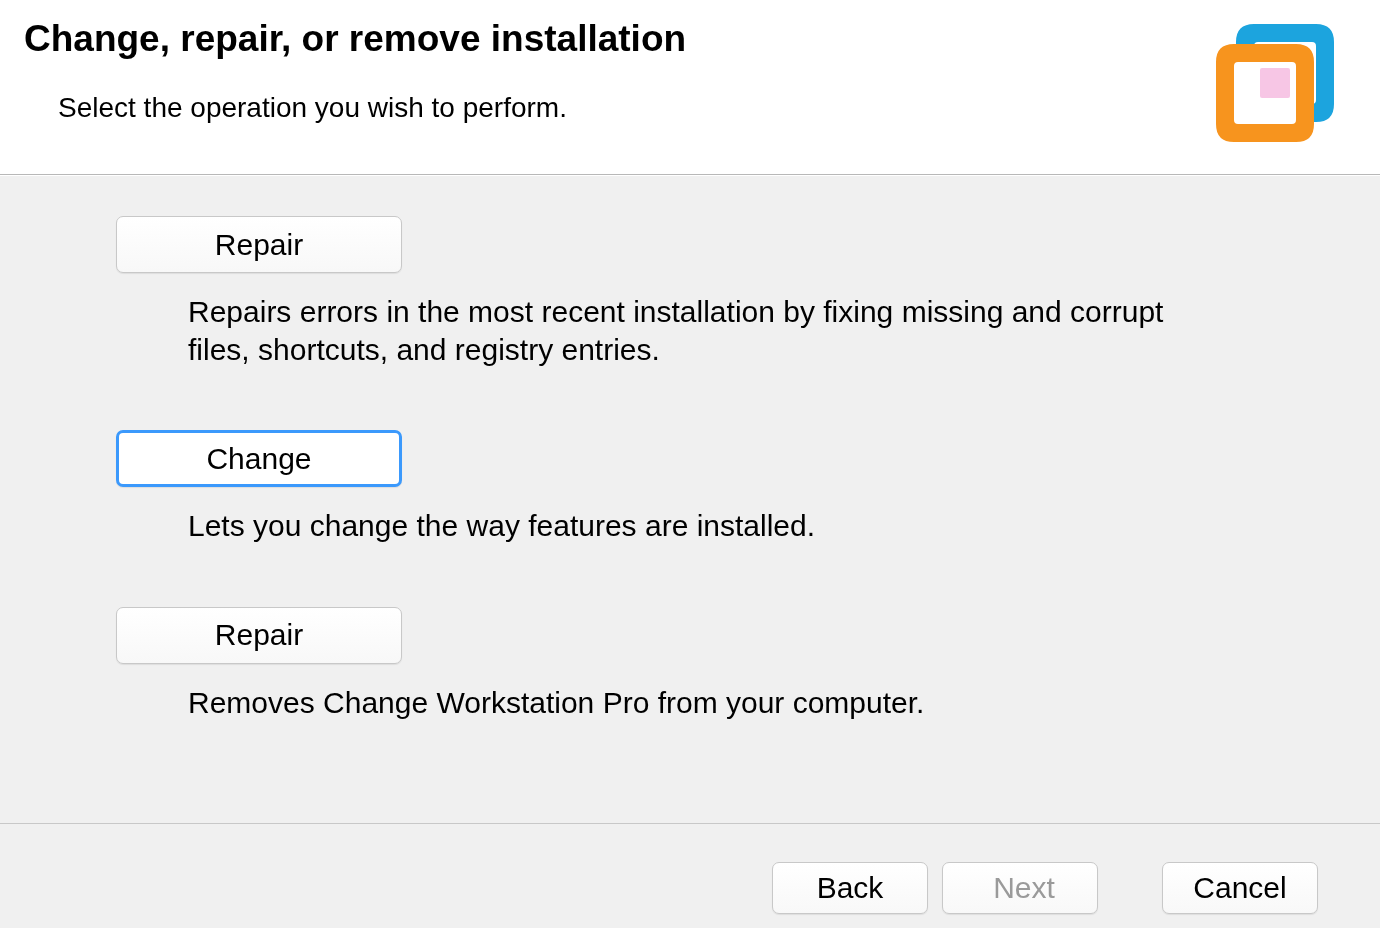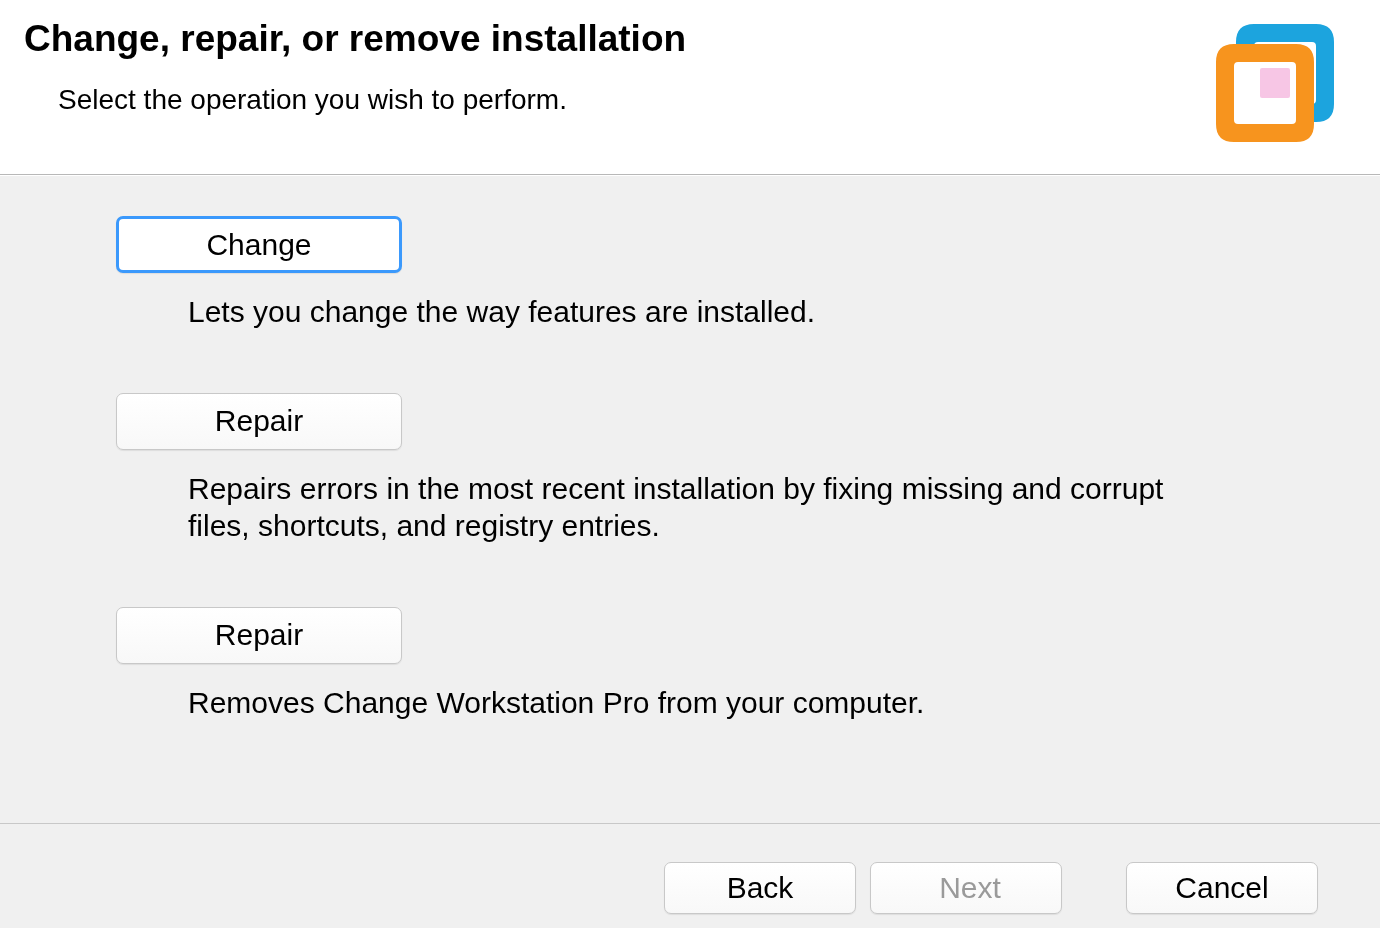--- a/index.html
+++ b/index.html
@@ -23,21 +23,21 @@
       align-items: flex-start;
       border-bottom: 1px solid #b8b8b8;
     }
     .header-text {
       flex: 1;
     }
     .header-title {
       font-size: 37px;
       font-weight: 700;
       color: #000000;
-      margin-bottom: 24px;
+      margin-bottom: 32px;
     }
     .header-subtitle {
       font-size: 28px;
       font-weight: 400;
       color: #000000;
       margin-left: 34px;
     }
     .header-logo {
       margin-right: 20px;
       margin-top: 4px;
@@ -81,21 +81,21 @@
     }
     .footer {
       background: #f0f0f0;
       padding: 38px 62px 38px 24px;
       display: flex;
       justify-content: flex-end;
       gap: 14px;
       border-top: 1px solid #c8c8c8;
     }
     .nav-button {
-      width: 192px;
+      width: 156px;
       height: 52px;
       background: linear-gradient(to bottom, #ffffff, #f8f8f8);
       border: 1px solid #c8c8c8;
       border-radius: 7px;
       font-size: 30px;
       font-weight: 400;
       color: #000000;
       cursor: pointer;
       display: flex;
       align-items: center;
@@ -126,27 +126,27 @@
         <path d="M 18 20 L 80 20 Q 98 20 98 38 L 98 100 Q 98 118 80 118 L 18 118 Q 0 118 0 100 L 0 38 Q 0 20 18 20 Z M 22 38 Q 18 38 18 42 L 18 96 Q 18 100 22 100 L 76 100 Q 80 100 80 96 L 80 42 Q 80 38 76 38 L 22 38 Z" fill="#f7941e"></path>
         <rect x="40" y="40" width="38" height="38" rx="4" fill="#ffffff"></rect>
         <rect x="44" y="44" width="30" height="30" rx="2" fill="#e85cb4" opacity="0.35"></rect>
       </g>
     </svg>
   </div>
 </div>
 
 <div class="content">
   <div class="option-block">
-    <button class="option-button selected">Change</button>
-    <div class="option-description">Lets you change the way features are installed.</div>
+    <button class="option-button">Repair</button>
+    <div class="option-description">Repairs errors in the most recent installation by fixing missing and corrupt files, shortcuts, and registry entries.</div>
   </div>
 
   <div class="option-block">
-    <button class="option-button">Repair</button>
-    <div class="option-description">Repairs errors in the most recent installation by fixing missing and corrupt files, shortcuts, and registry entries.</div>
+    <button class="option-button selected">Change</button>
+    <div class="option-description">Lets you change the way features are installed.</div>
   </div>
 
   <div class="option-block">
     <button class="option-button">Repair</button>
     <div class="option-description">Removes Change Workstation Pro from your computer.</div>
   </div>
 </div>
 
 <div class="footer">
   <button class="nav-button">Back</button>

